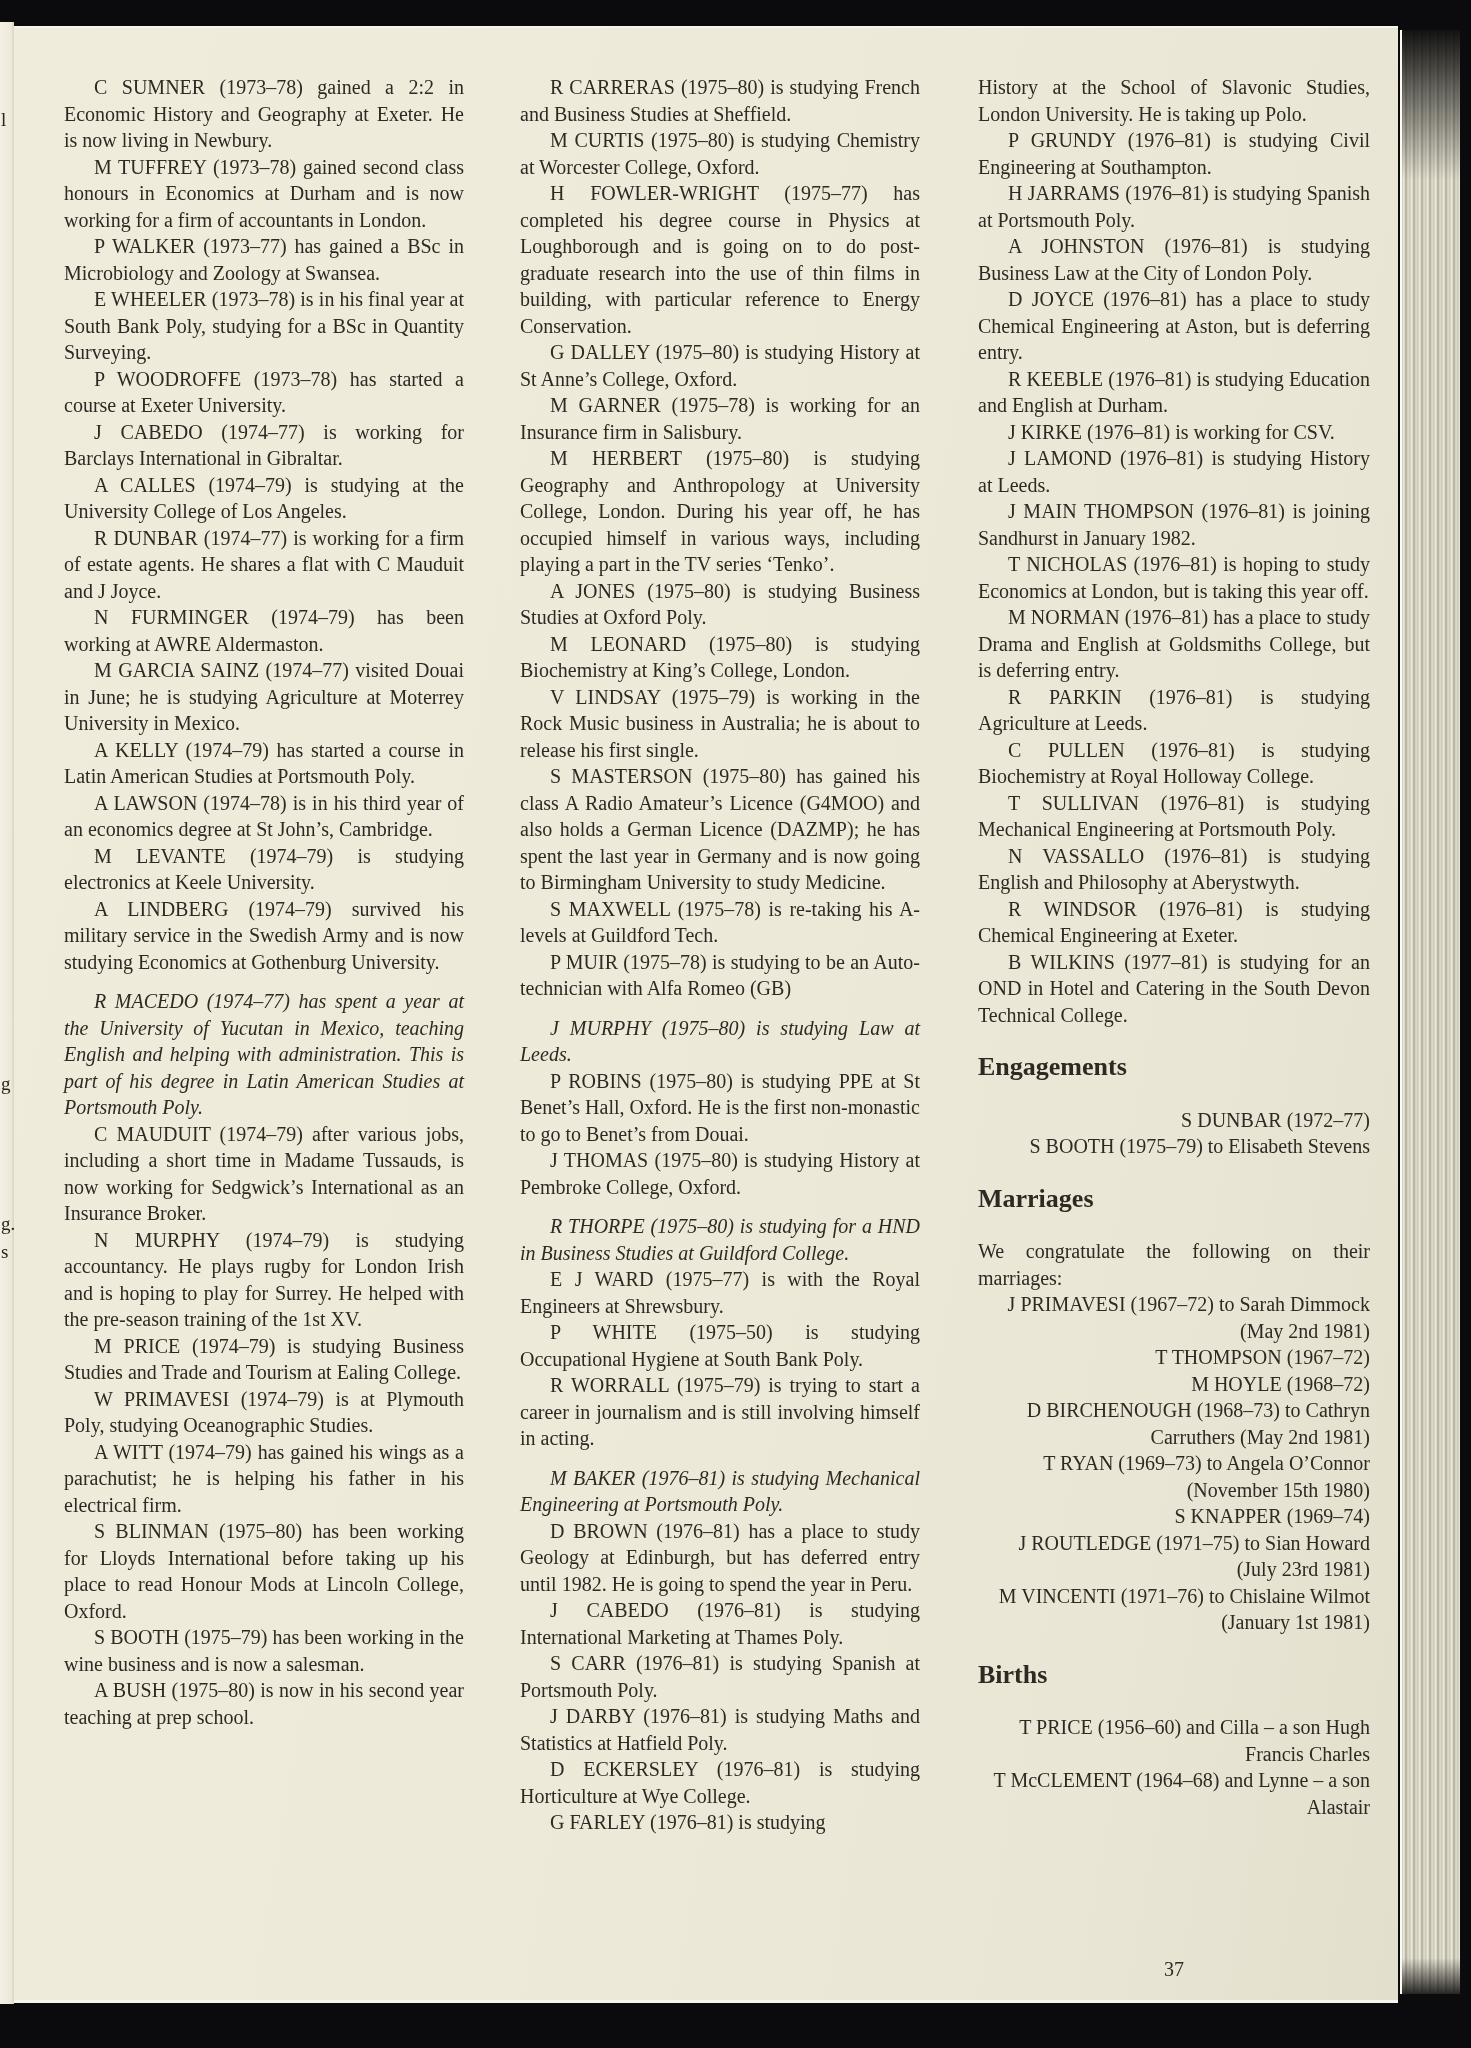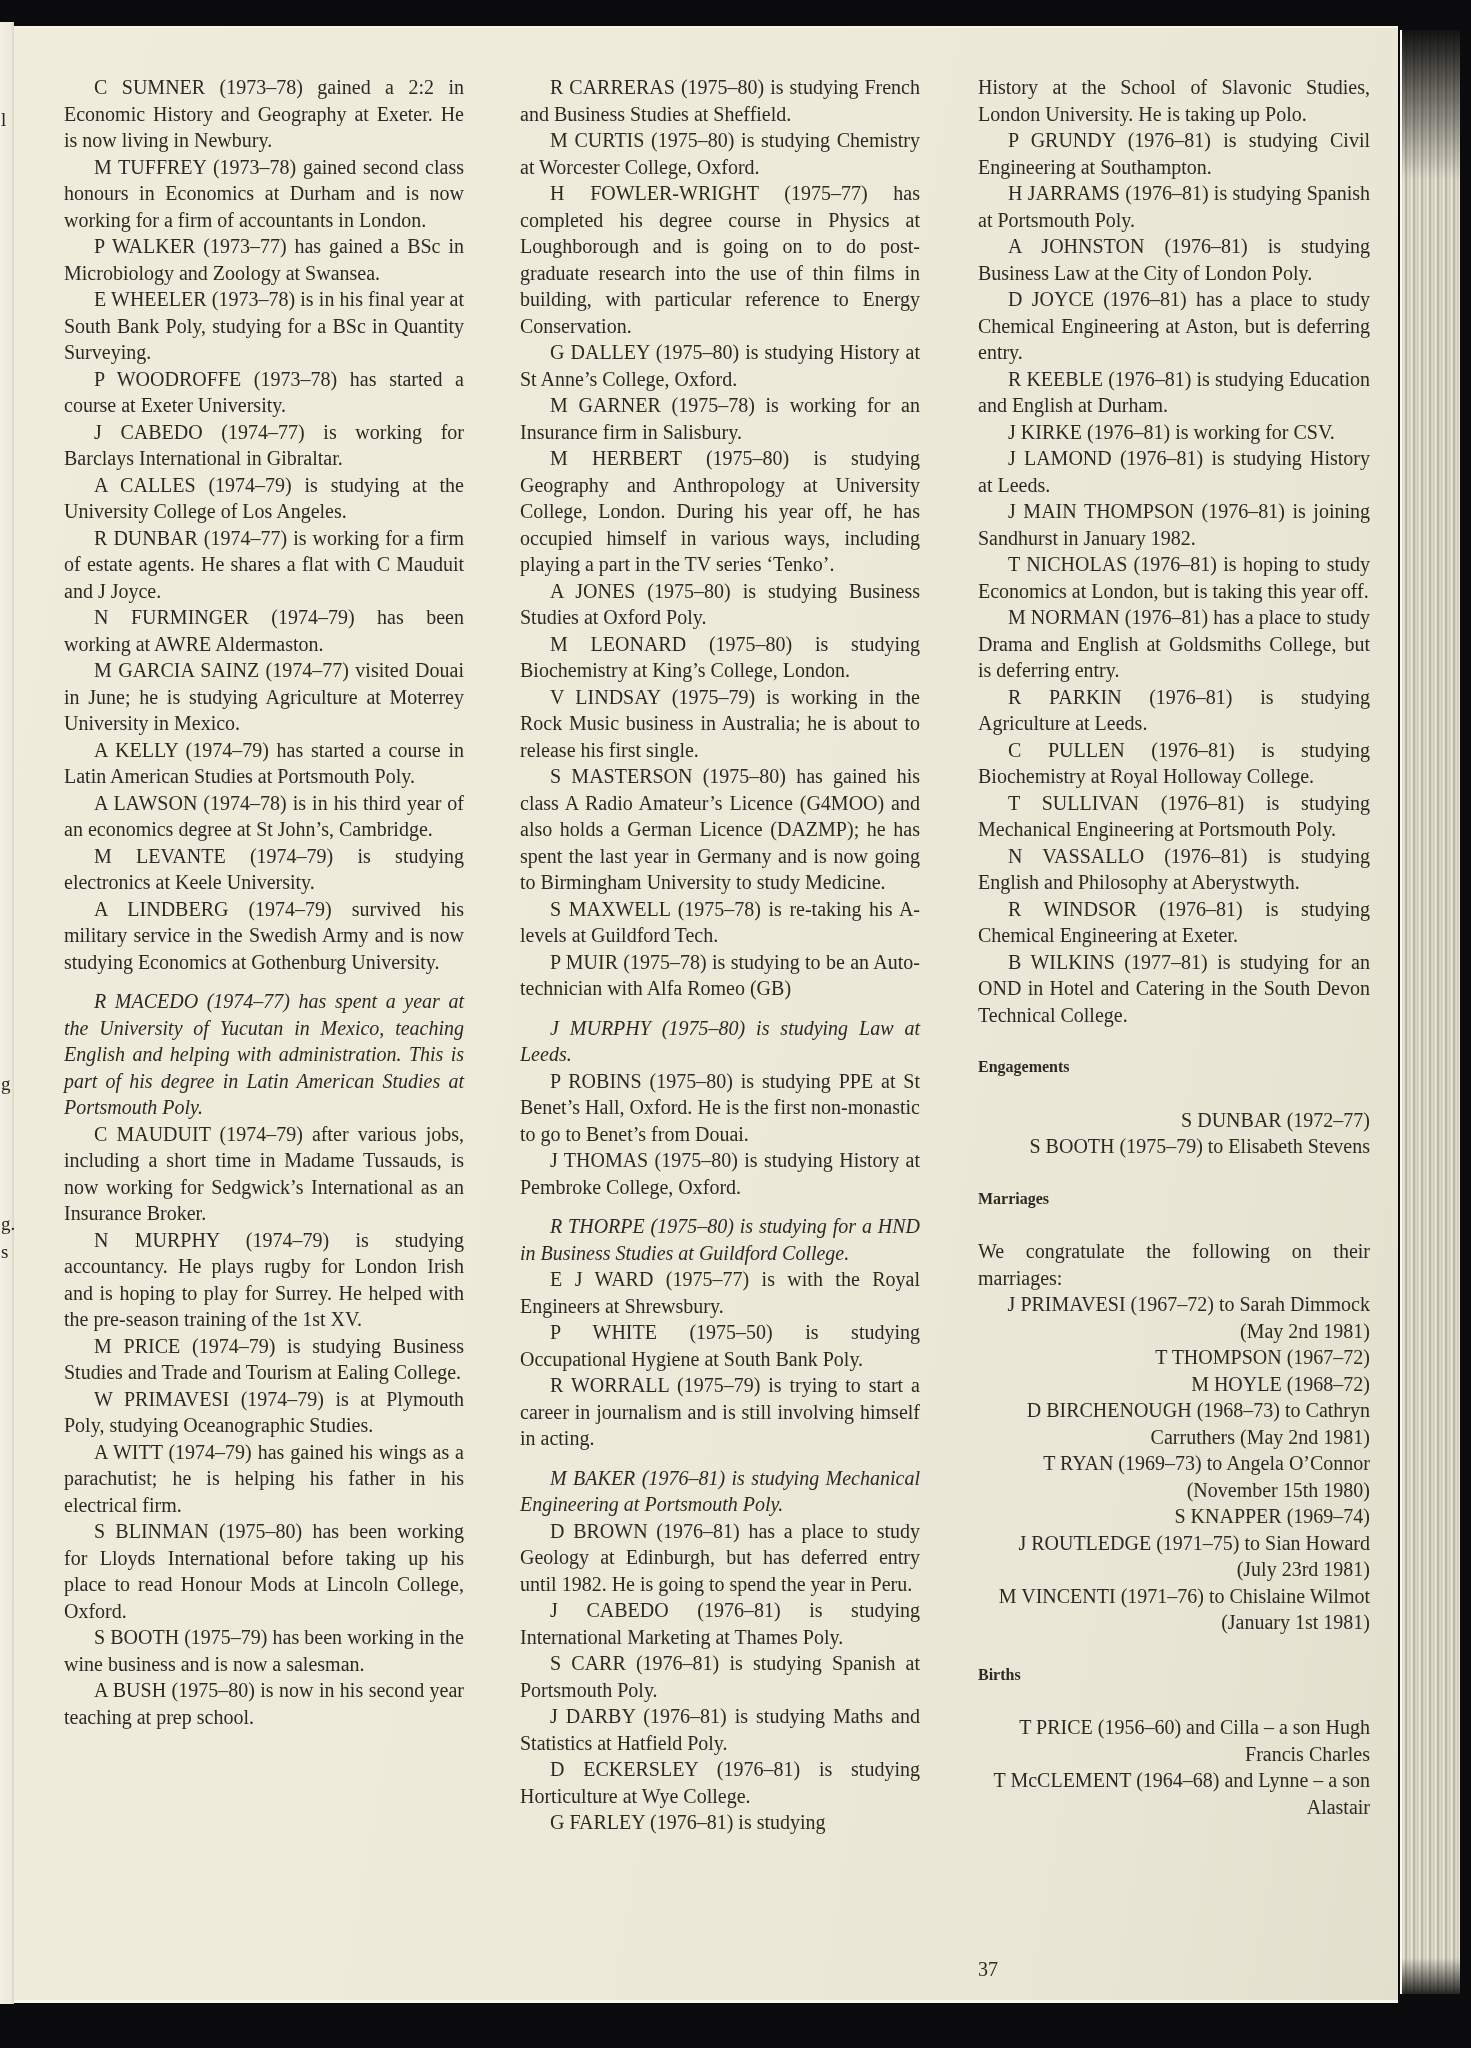--- a/index.html
+++ b/index.html
@@ -26,24 +26,24 @@
     font-size:20px;line-height:26.5px;text-align:justify;
   }
   .col-1{left:50px;width:400px;}
   .col-2{left:506px;width:400px;}
   .col-3{left:964px;width:392px;}
   .para{margin:0;text-indent:30px;}
   .noindent{text-indent:0;}
   .gap{margin-top:13px;font-style:italic;}
   .plain{margin:0;text-indent:0;}
   .hang{margin:0;padding-left:36px;text-indent:-36px;text-align:right;}
-  .heading{font-size:16px;font-weight:bold;margin:26px 0 26px 0;text-align:left;text-indent:0;}
+  .heading{font-size:26px;font-weight:bold;margin:26px 0 26px 0;text-align:left;text-indent:0;}
   .pagenum{
     position:absolute;left:964px;top:1930px;width:392px;
-    text-align:left;font-size:20px;color:#2e2922;
+    text-align:center;font-size:20px;color:#2e2922;
   }
   .fore-edge{
     position:absolute;left:1400px;top:30px;width:58px;height:1964px;
     background:repeating-linear-gradient(90deg,
       #cfccbc 0px,#f0eddd 2px,#a9a697 4px,#e5e2d2 6px,#c4c1b1 8px);
     border-left:2px solid #fbfaf3;
   }
   .fore-edge::before{
     content:"";position:absolute;left:0;top:0;width:100%;height:150px;
     background:linear-gradient(180deg,rgba(8,8,8,0.95) 0%,rgba(8,8,8,0.55) 40%,rgba(8,8,8,0) 100%);

